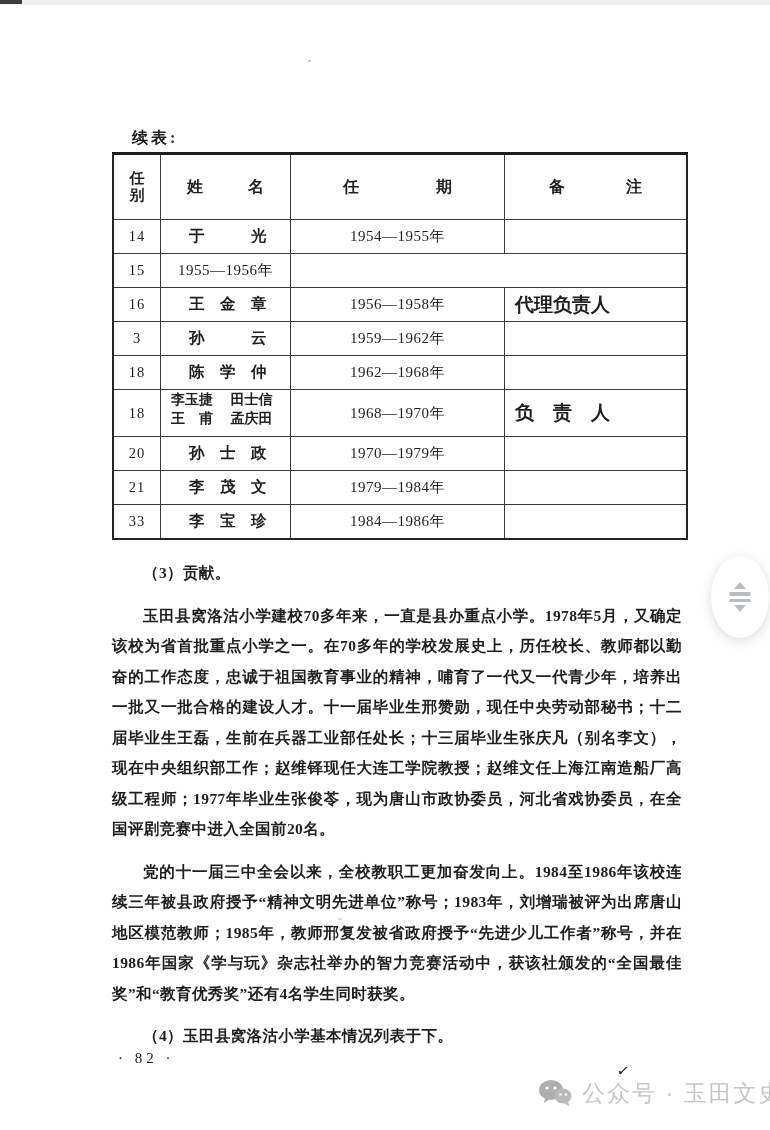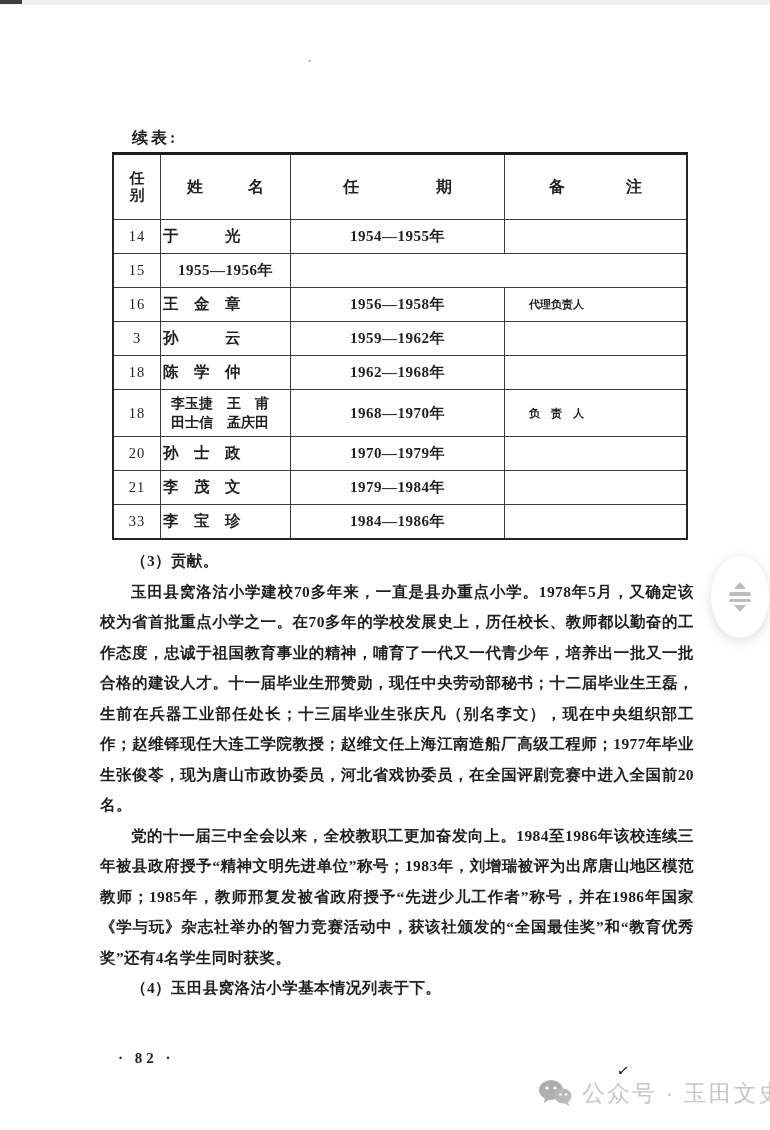--- a/index.html
+++ b/index.html
@@ -31,37 +31,37 @@
     box-sizing:border-box;min-height:33px;
   }
   .t-cell:first-child{border-left:none;}
   .t-head{min-height:64px;}
   .head-rank{flex-direction:column;justify-content:center;font-size:15px;line-height:17px;font-weight:700;}
   .head-spread{justify-content:space-between;font-weight:700;font-size:16px;}
   .head-name{padding:0 26px;}
   .head-term{padding:0 52px;}
   .head-note{padding:0 44px;}
   .cell-rank{justify-content:center;font-size:14.5px;font-weight:400;letter-spacing:1px;}
-  .cell-name{padding-left:2px;font-size:15.5px;font-weight:700;}
-  .cell-name-multi{padding-left:10px;font-size:14px;font-weight:700;line-height:19px;flex-direction:column;align-items:flex-start;justify-content:center;}
-  .cell-term{justify-content:center;font-size:15px;font-weight:700;letter-spacing:.5px;}
-  .cell-note{padding-left:24px;font-size:11px;font-weight:700;}
+  .cell-name{padding-left:28px;font-size:15.5px;font-weight:700;}
+  .cell-name-multi{padding-left:10px;font-size:14px;font-weight:700;line-height:19px;flex-direction:row;align-items:flex-start;justify-content:center;}
+  .cell-term{justify-content:center;font-size:15px;font-weight:400;letter-spacing:.5px;}
+  .cell-note{padding-left:10px;font-size:19px;font-weight:700;}
   .row-19 .t-cell{min-height:46px;}
 
   
   .body-text{
     position:absolute;left:100px;top:546px;width:594px;
     font-size:15.5px;line-height:30.5px;font-weight:600;
     letter-spacing:.4px;text-align:justify;
   }
-  .body-text p{margin:0;text-indent:2em;}
+  .body-text p{margin:12px;text-indent:2em;}
 
   .page-number{
     position:absolute;left:118px;top:1050px;
-    font-size:15px;font-weight:700;letter-spacing:4px;
+    font-size:15px;font-weight:400;letter-spacing:4px;
   }
 
   
   .watermark{
     position:absolute;left:538px;top:1076px;height:34px;
     display:flex;align-items:center;gap:10px;
   }
   .watermark-text{
     font-family:"Liberation Sans","DejaVu Sans",sans-serif;
     font-size:23px;color:#c6c6c6;letter-spacing:2px;white-space:nowrap;

